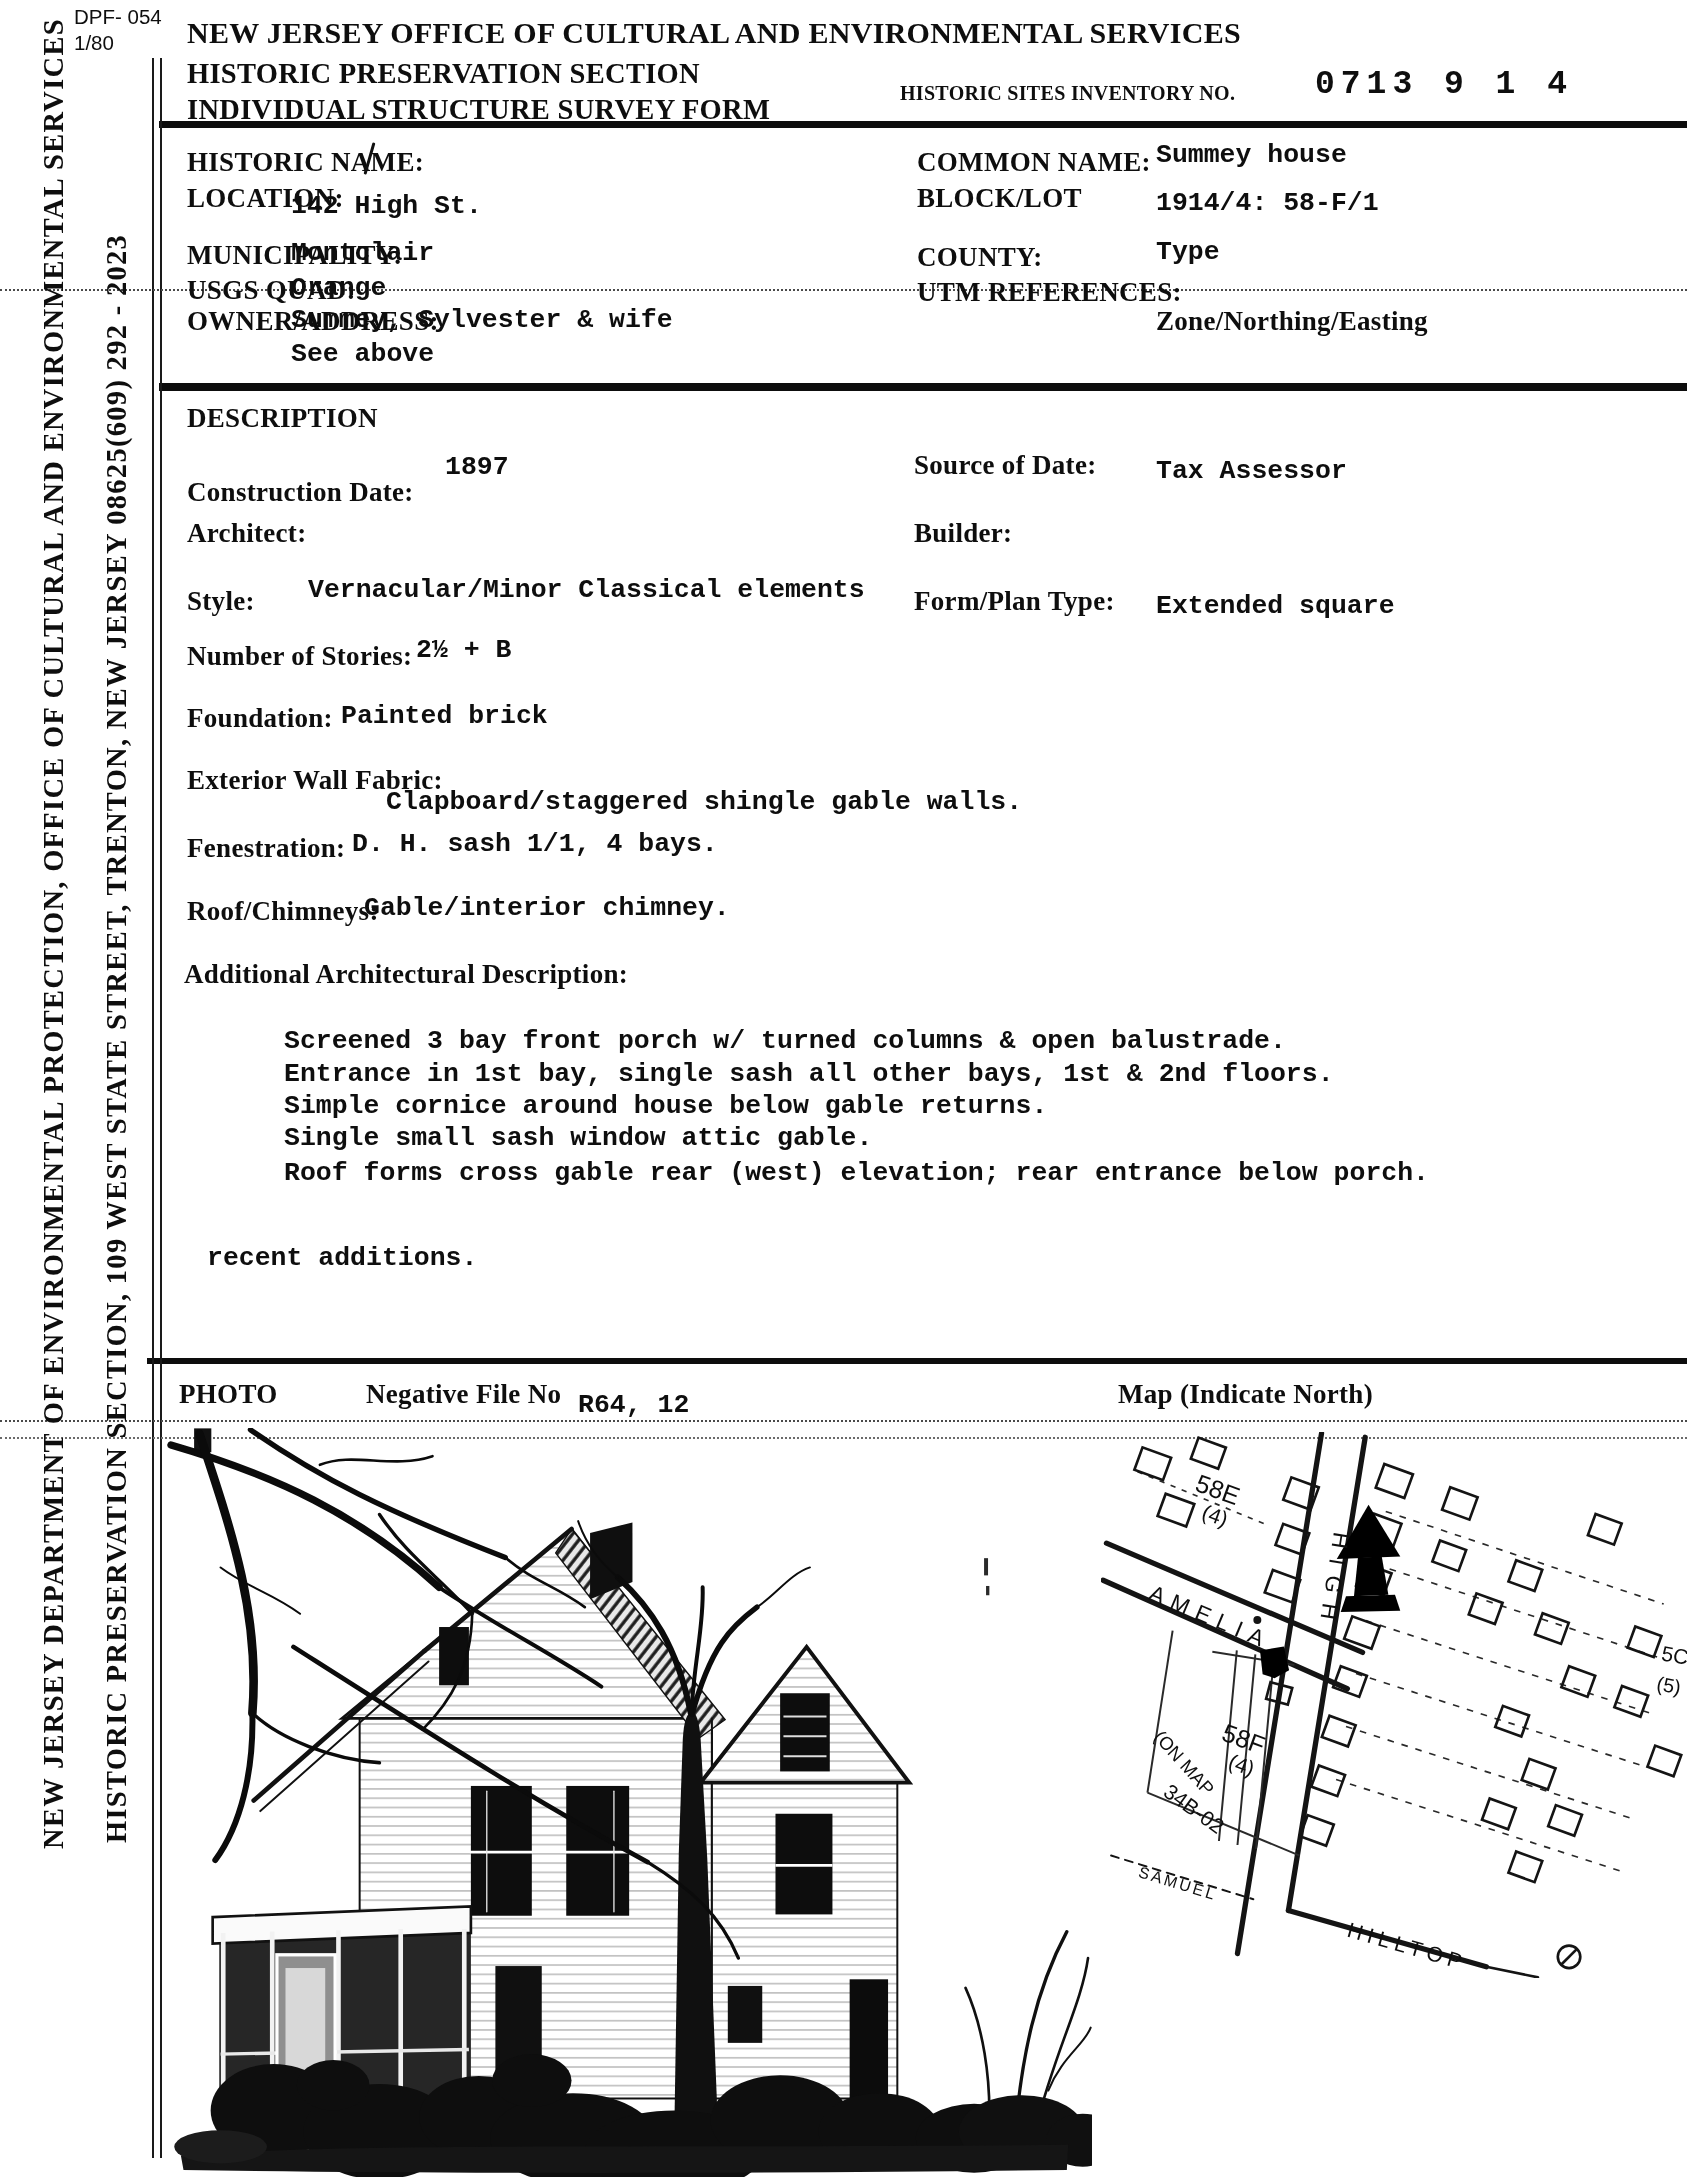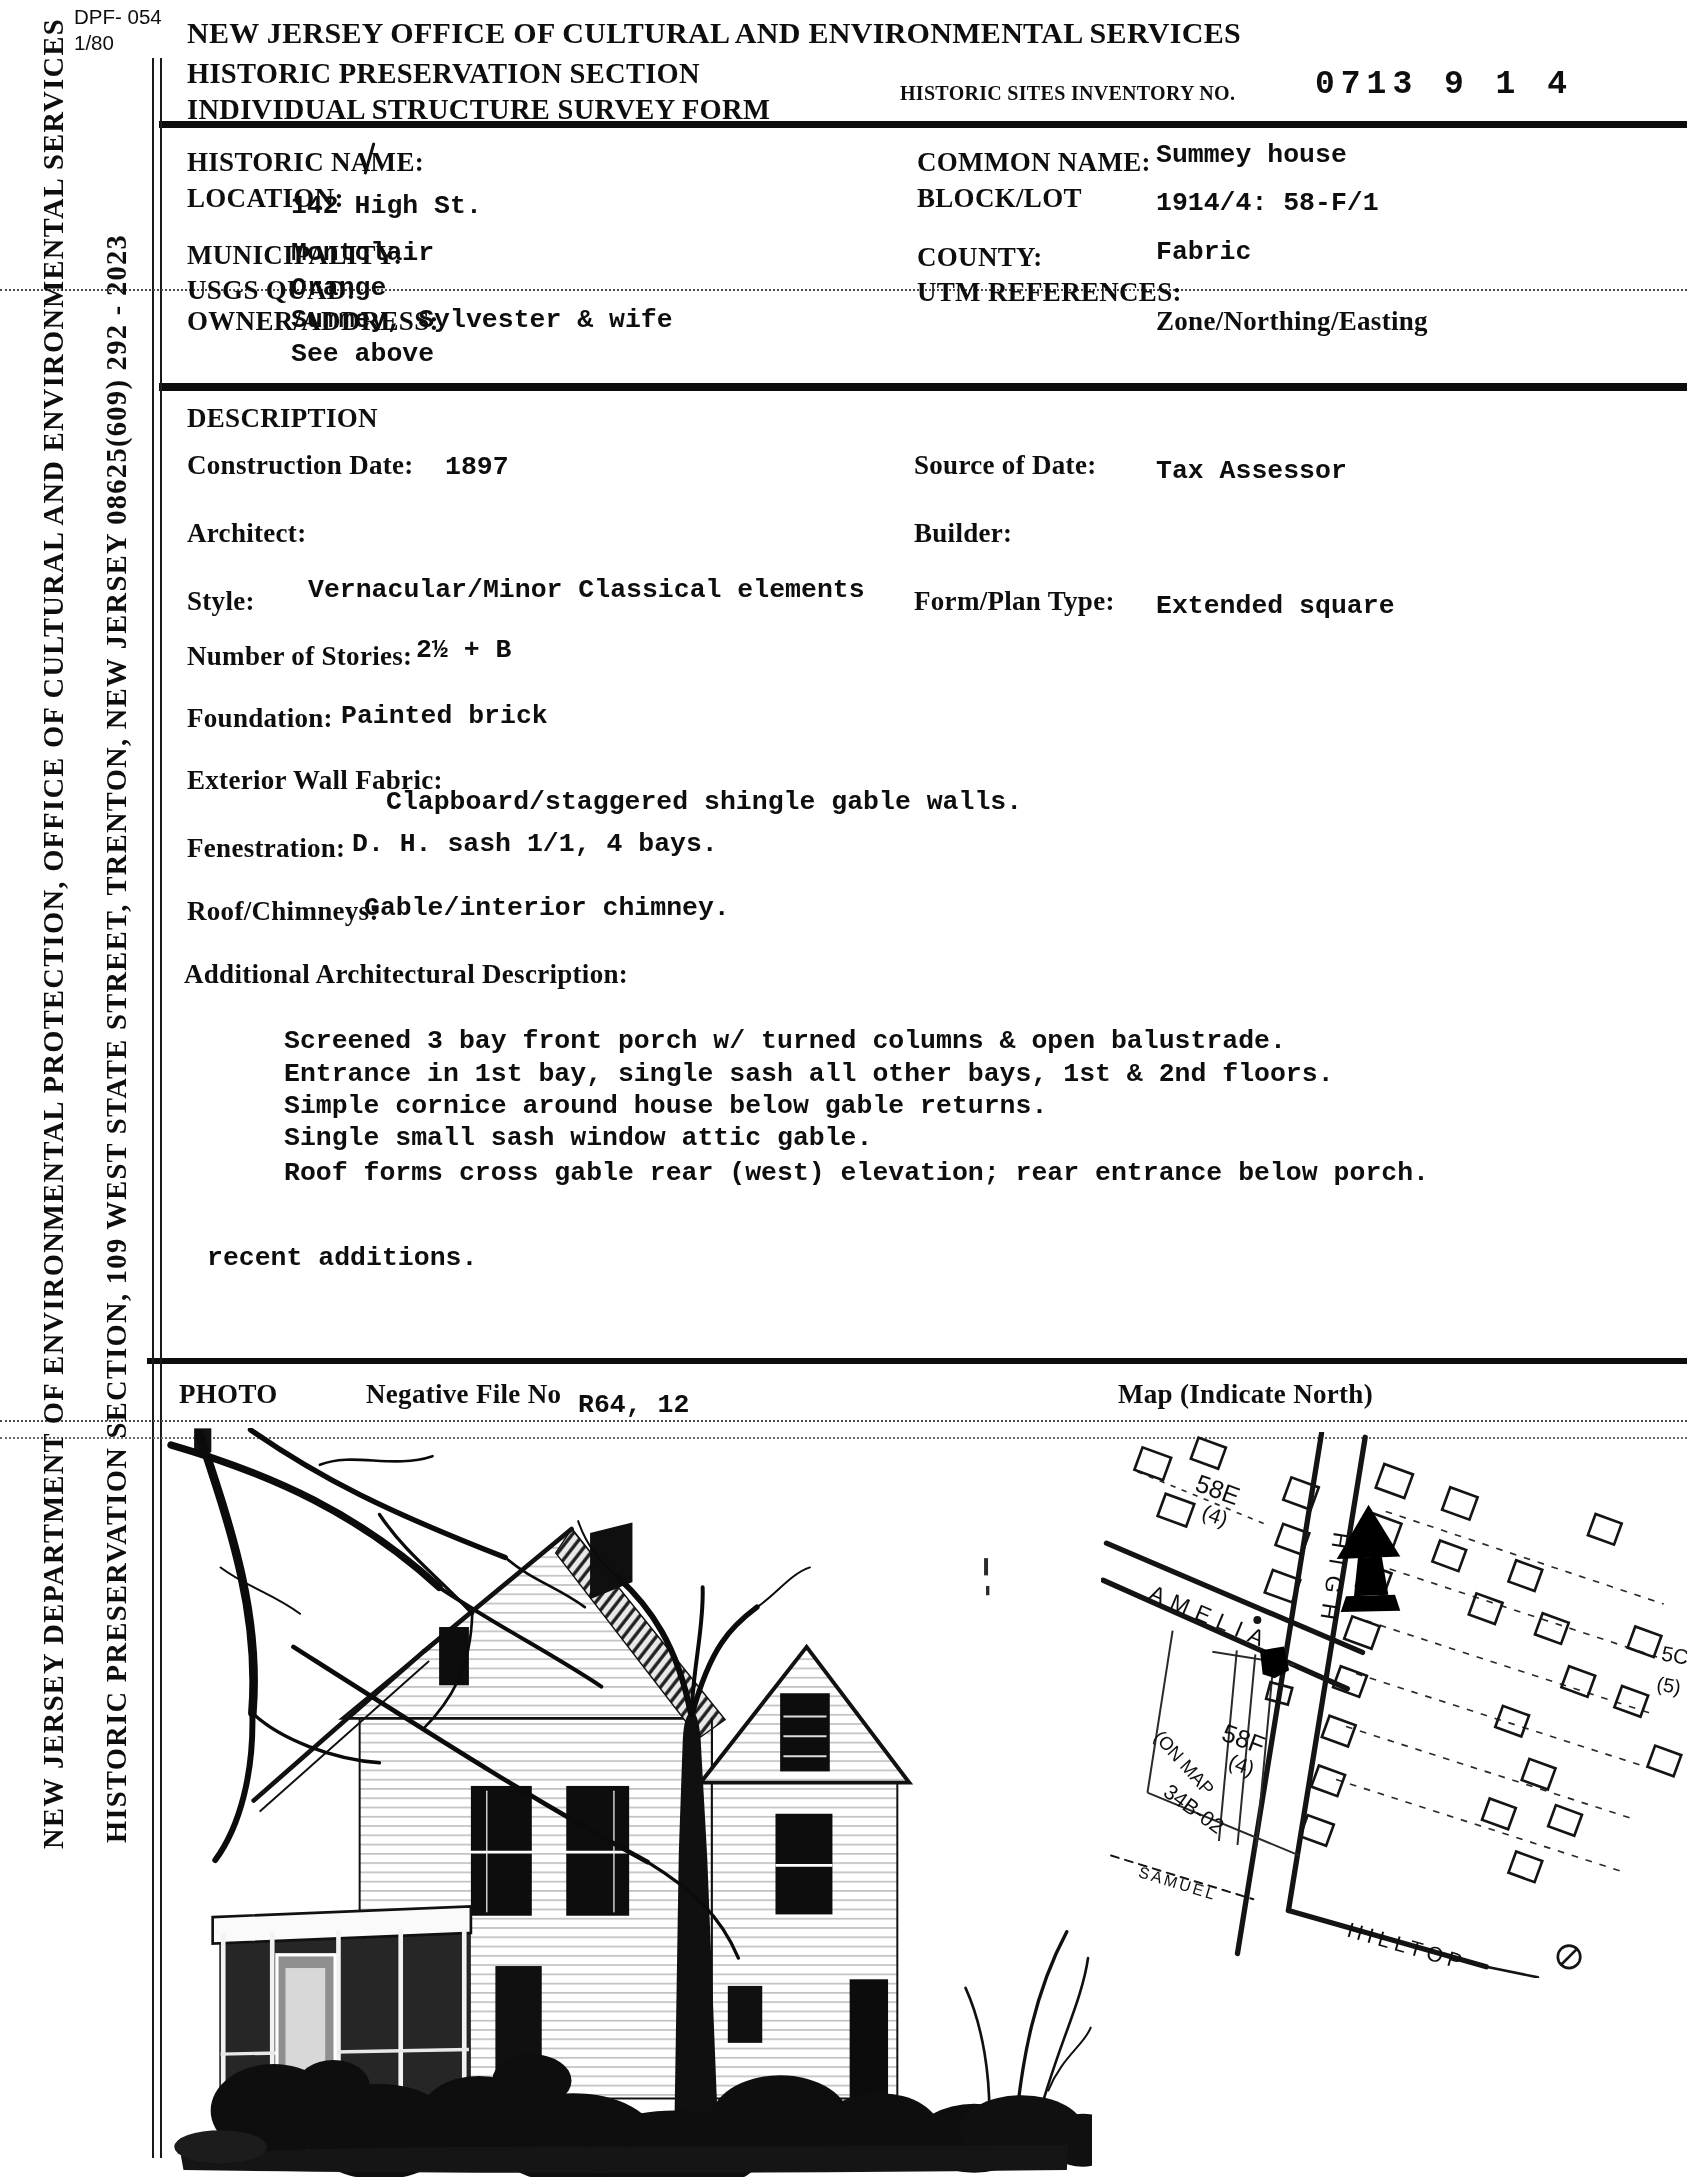--- a/index.html
+++ b/index.html
@@ -62,27 +62,27 @@
   <div class="abs typed" style="left:291px; top:273px;">Orange</div>
   <div class="abs lbl" style="left:187px; top:306px;">OWNER/ADDRESS:</div>
   <div class="abs typed" style="left:291px; top:305px;">Summey, Sylvester &amp; wife</div>
   <div class="abs typed" style="left:291px; top:339px;">See above</div>
 
   <div class="abs lbl" style="left:917px; top:147px;">COMMON NAME:</div>
   <div class="abs typed" style="left:1156px; top:140px;">Summey house</div>
   <div class="abs lbl" style="left:917px; top:183px;">BLOCK/LOT</div>
   <div class="abs typed" style="left:1156px; top:188px;">1914/4:  58-F/1</div>
   <div class="abs lbl" style="left:917px; top:242px;">COUNTY:</div>
-  <div class="abs typed" style="left:1156px; top:237px;">Fabric</div>
+  <div class="abs typed" style="left:1156px; top:237px;">Type</div>
   <div class="abs lbl" style="left:917px; top:277px;">UTM REFERENCES:</div>
   <div class="abs lbl" style="left:1156px; top:306px;">Zone/Northing/Easting</div>
 
   <div class="abs lbl" style="left:187px; top:403px;">DESCRIPTION</div>
 
-  <div class="abs lbl" style="left:187px; top:450px;">Construction Date:</div>
+  <div class="abs lbl" style="left:187px; top:477px;">Construction Date:</div>
   <div class="abs typed" style="left:445px; top:452px;">1897</div>
   <div class="abs lbl" style="left:914px; top:450px;">Source of Date:</div>
   <div class="abs typed" style="left:1156px; top:456px;">Tax Assessor</div>
 
   <div class="abs lbl" style="left:187px; top:518px;">Architect:</div>
   <div class="abs lbl" style="left:914px; top:518px;">Builder:</div>
 
   <div class="abs lbl" style="left:187px; top:586px;">Style:</div>
   <div class="abs typed" style="left:308px; top:575px;">Vernacular/Minor Classical elements</div>
   <div class="abs lbl" style="left:914px; top:586px;">Form/Plan Type:</div>

